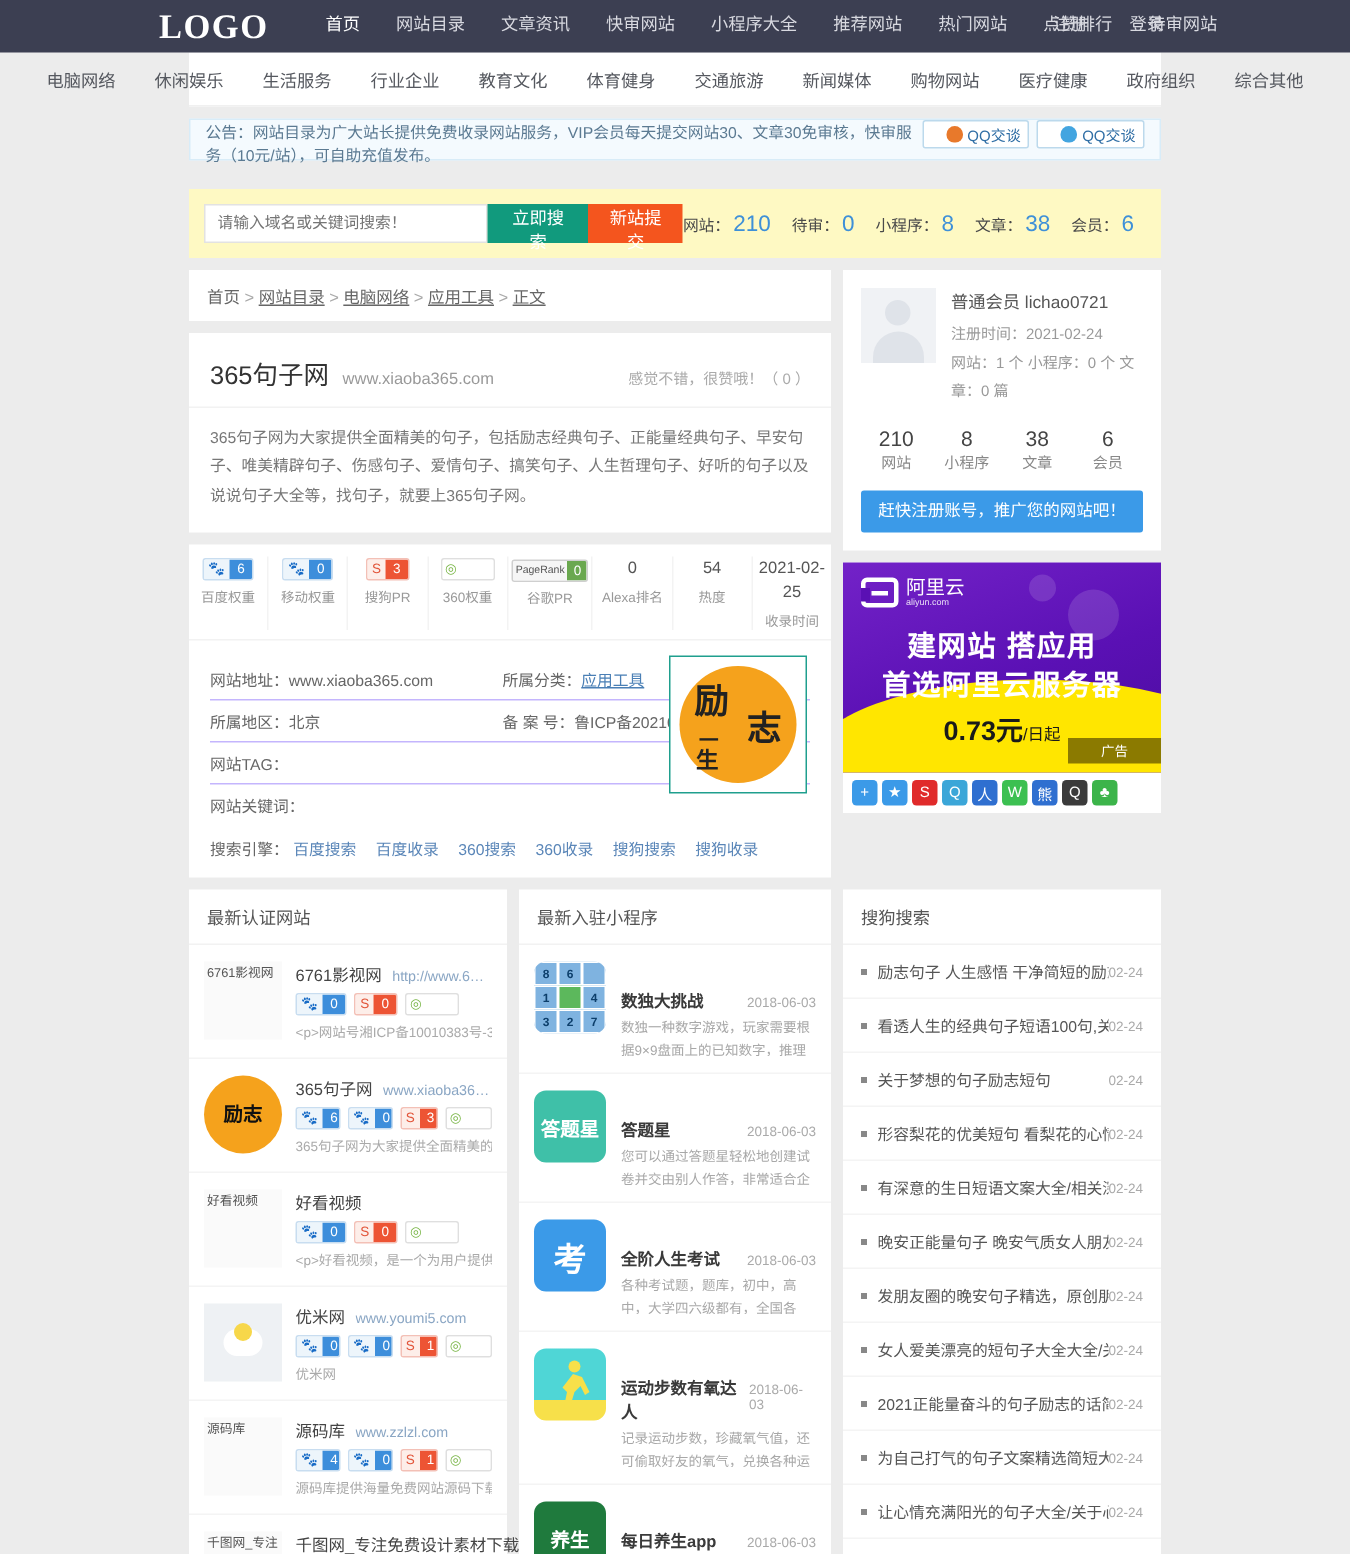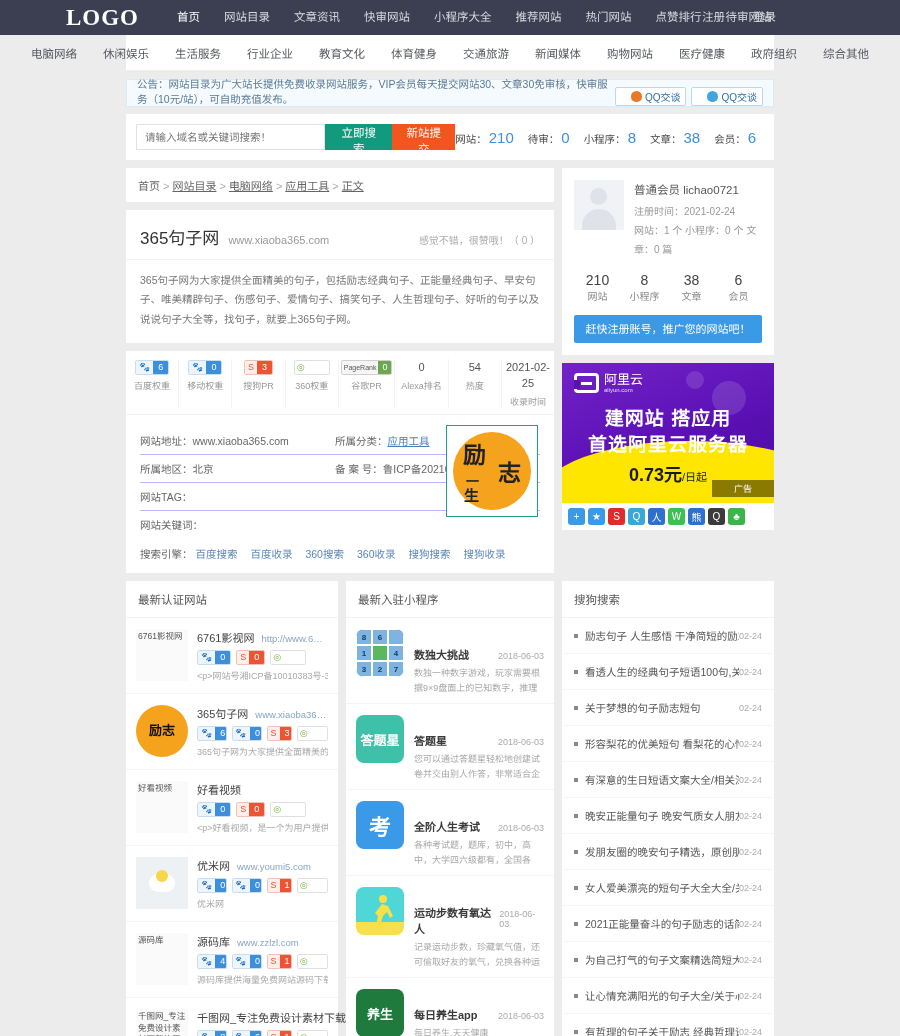--- a/index.html
+++ b/index.html
@@ -12,21 +12,21 @@
     color: #444;
   }
   .page { width: 900px; margin: 0 auto; position: relative; }
 
   
   .topbar {
     height: 35px;
     background: #3c3f52;
     display: flex;
     align-items: center;
-    padding-left: 66px;
+    padding-left: 106px;
     position: relative;
   }
   .logo {
     font-family: "Liberation Serif", "DejaVu Serif", serif;
     color: #fff;
     font-size: 23px;
     letter-spacing: 1px;
     font-weight: bold;
     margin-right: 26px;
   }
@@ -68,25 +68,25 @@
 
   
   .wrap { width: 648px; margin: 0 auto; padding-top: 8px; }
 
   
   .notice {
     background: #f4fafe;
     border: 1px solid #d8ecf8;
     height: 28px;
     display: flex;
-    align-items: flex-end;
+    align-items: flex-start;
     padding: 0 10px;
     font-size: 10.5px;
     color: #5b7a92;
-    margin-bottom: 7px;
+    margin-bottom: 19px;
   }
   .notice-text { flex: 1; }
   .qq-btn {
     border: 1px solid #bcd9ec;
     background: #fff;
     border-radius: 2px;
     padding: 1px 5px 1px 15px;
     font-size: 10px;
     color: #2f6ea5;
     margin-left: 5px;
@@ -99,21 +99,21 @@
     display: inline-block;
     width: 11px; height: 11px;
     border-radius: 50% 50% 45% 45%;
     background: #e8792b;
     position: relative;
   }
   .qq-glyph.blue { background: #43a5e0; }
 
   
   .searchrow {
-    background: #ffffff;
+    background: #fef9c3;
     height: 46px;
     display: flex;
     align-items: center;
     padding: 0 10px;
     margin-bottom: 8px;
   }
   .search-input {
     width: 210px;
     height: 26px;
     border: 1px solid #e2e2e2;

